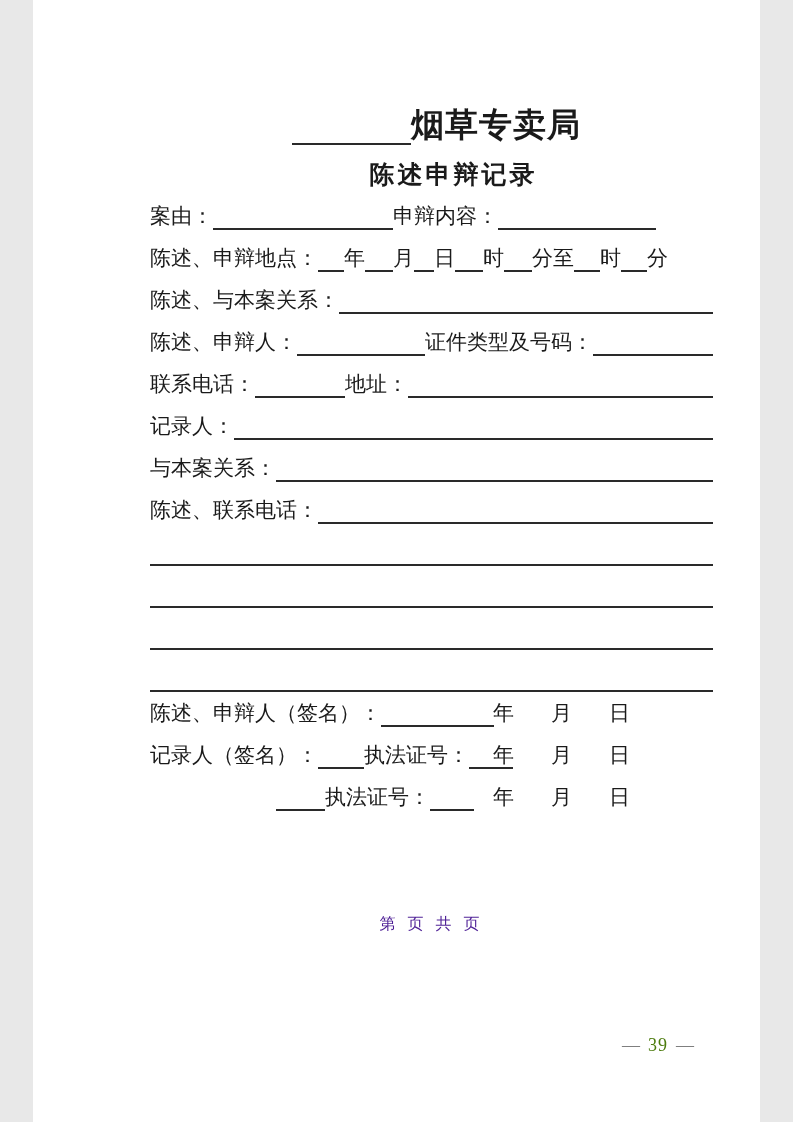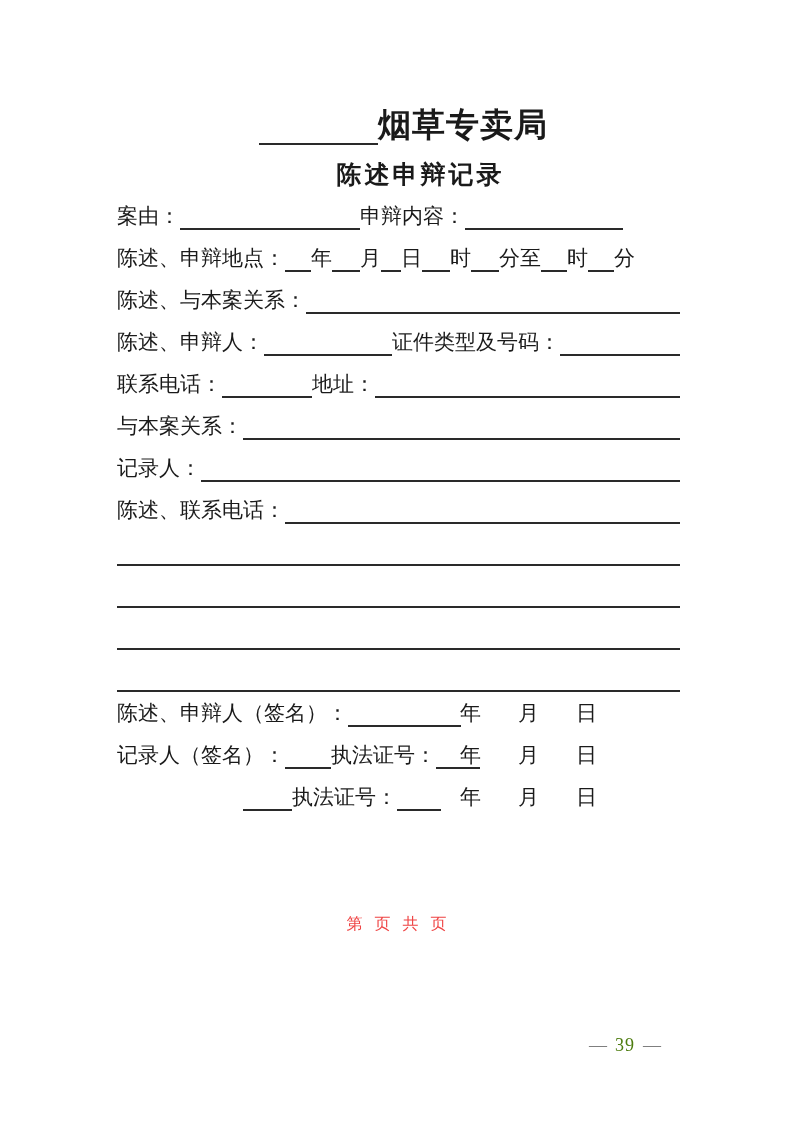--- a/index.html
+++ b/index.html
@@ -1,18 +1,18 @@
 <!DOCTYPE html>
 <html><head>
 <meta charset="utf-8">
 <style>
   html,body { margin:0; padding:0; background:#e8e8e8; }
   .page {
     position:relative;
-    width:793px; height:1122px;
+    width:727px; height:1122px;
     background:#ffffff;
     margin:0 auto;
     font-family:"Liberation Serif","DejaVu Serif",serif;
     color:#1a1a1a;
     overflow:hidden;
   }
   .content {
     position:absolute;
     left:117px; top:98px;
     width:563px;
@@ -69,21 +69,21 @@
     position:absolute; left:343px; bottom:9px;
     display:flex; gap:37px; line-height:1; font-size:21px;
   }
   .ymd span { white-space:pre; }
   
   .pagination {
     margin-top:97px;
     text-align:center;
     font-size:16px; line-height:20px;
     letter-spacing:4px; white-space:pre;
-    color:#ef4444;
+    color:#4c1d95;
   }
   .pageno {
     position:absolute; top:1036px; left:589px;
     display:flex; align-items:center; gap:8px;
     font-size:18px; line-height:1;
   }
   .pageno .dash { color:#7a7a7a; }
   .pageno .num { color:#4d7c0f; letter-spacing:1px; }
 </style>
 </head>
@@ -141,26 +141,26 @@
       </div>
 
       <div class="row">
         <span class="lab">联系电话：</span>
         <span class="blank w90"></span>
         <span class="lab">地址：</span>
         <span class="blank fill"></span>
       </div>
 
       <div class="row">
+        <span class="lab">记录人：</span>
+        <span class="blank fill"></span>
+      </div>
+
+      <div class="row">
         <span class="lab">与本案关系：</span>
-        <span class="blank fill"></span>
-      </div>
-
-      <div class="row">
-        <span class="lab">记录人：</span>
         <span class="blank fill"></span>
       </div>
 
       <div class="row">
         <span class="lab">陈述、联系电话：</span>
         <span class="blank fill"></span>
       </div>
 
       <div class="row">
         <span class="blank fill"></span>

